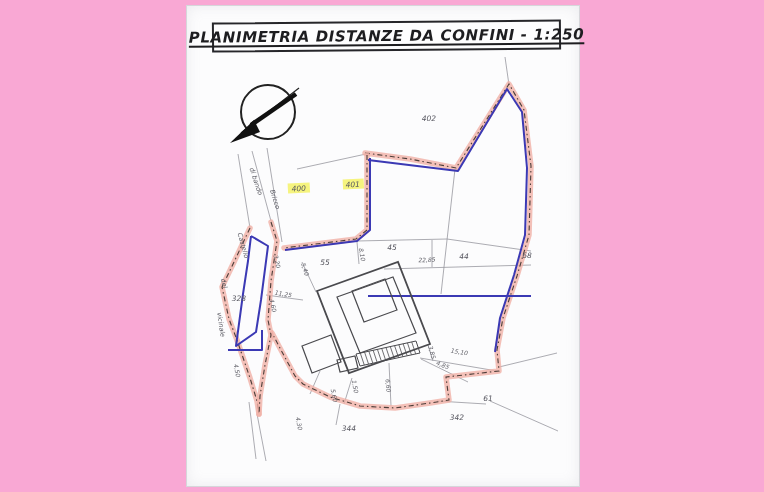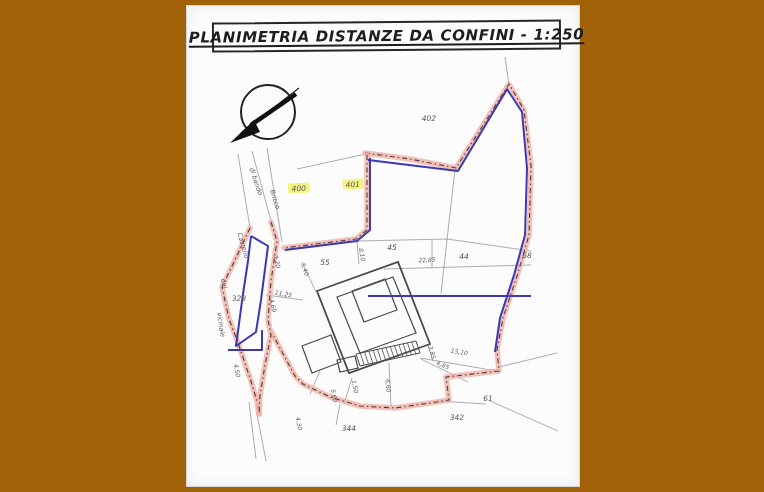--- a/index.html
+++ b/index.html
@@ -1,16 +1,16 @@
 <!DOCTYPE html>
 <html><head>
 <meta charset="utf-8">
 <style>
   html,body{margin:0;padding:0;background:#ffffff;}
-  .page{position:relative;width:764px;height:492px;background:#a16207;overflow:hidden;
+  .page{position:relative;width:764px;height:492px;background:#f9a8d4;overflow:hidden;
         font-family:"DejaVu Sans",sans-serif;}
   .photo{position:absolute;left:186px;top:5px;width:392px;height:480px;
          background:#fcfcfd;border:1px solid #d6d6da;box-shadow:inset 0 0 14px rgba(160,160,170,.18);}
   .title-box{position:absolute;left:212px;top:21px;width:345px;height:26px;
              border:2px solid #26262a;display:flex;align-items:center;justify-content:center;
              transform:rotate(-0.5deg);background:#fdfdfe;}
   .title-text{font-style:italic;font-weight:600;font-size:15px;letter-spacing:.6px;color:#1d1d20;
               white-space:nowrap;text-decoration:underline;text-underline-offset:3px;
               text-decoration-thickness:1.5px;}
   svg.map{position:absolute;left:0;top:0;width:764px;height:492px;}

